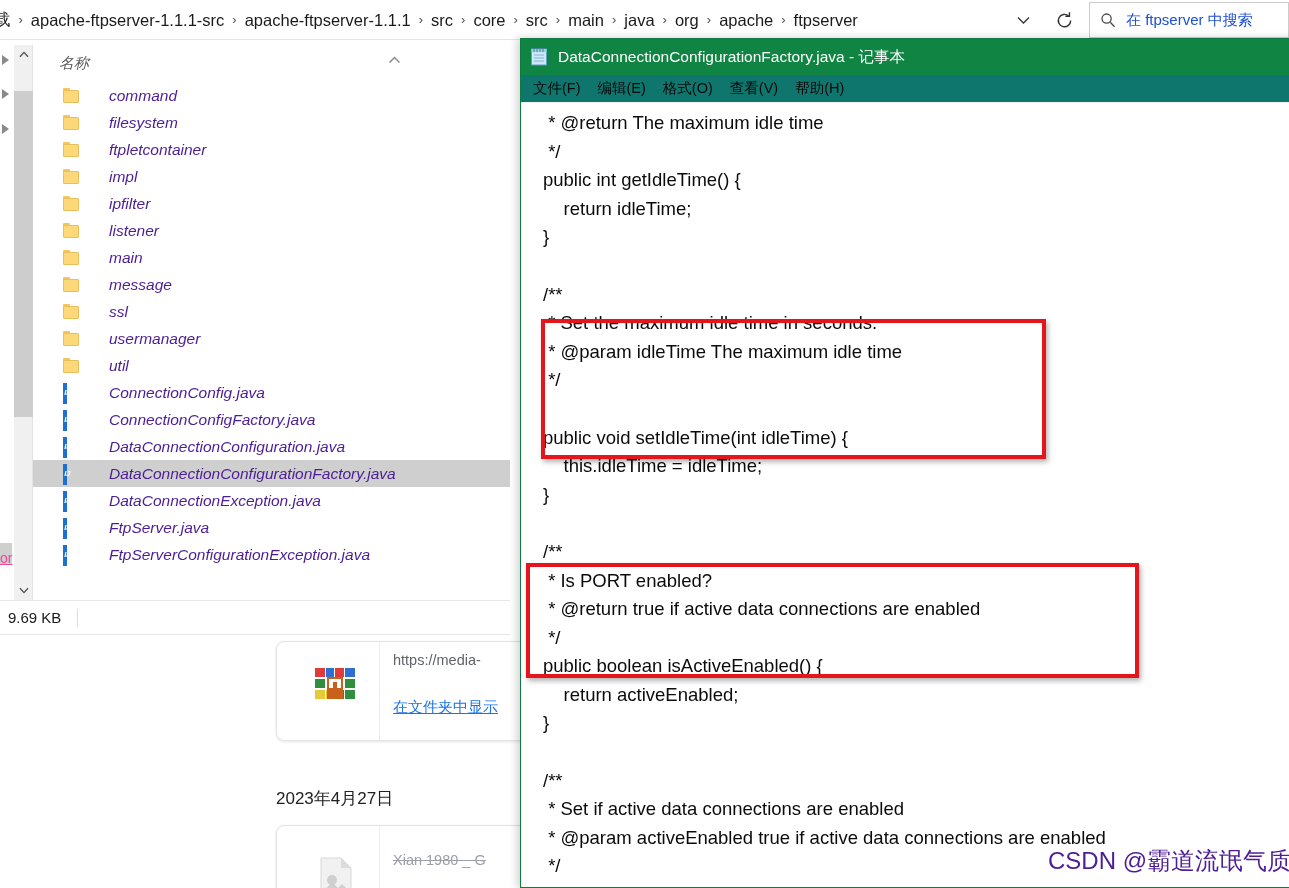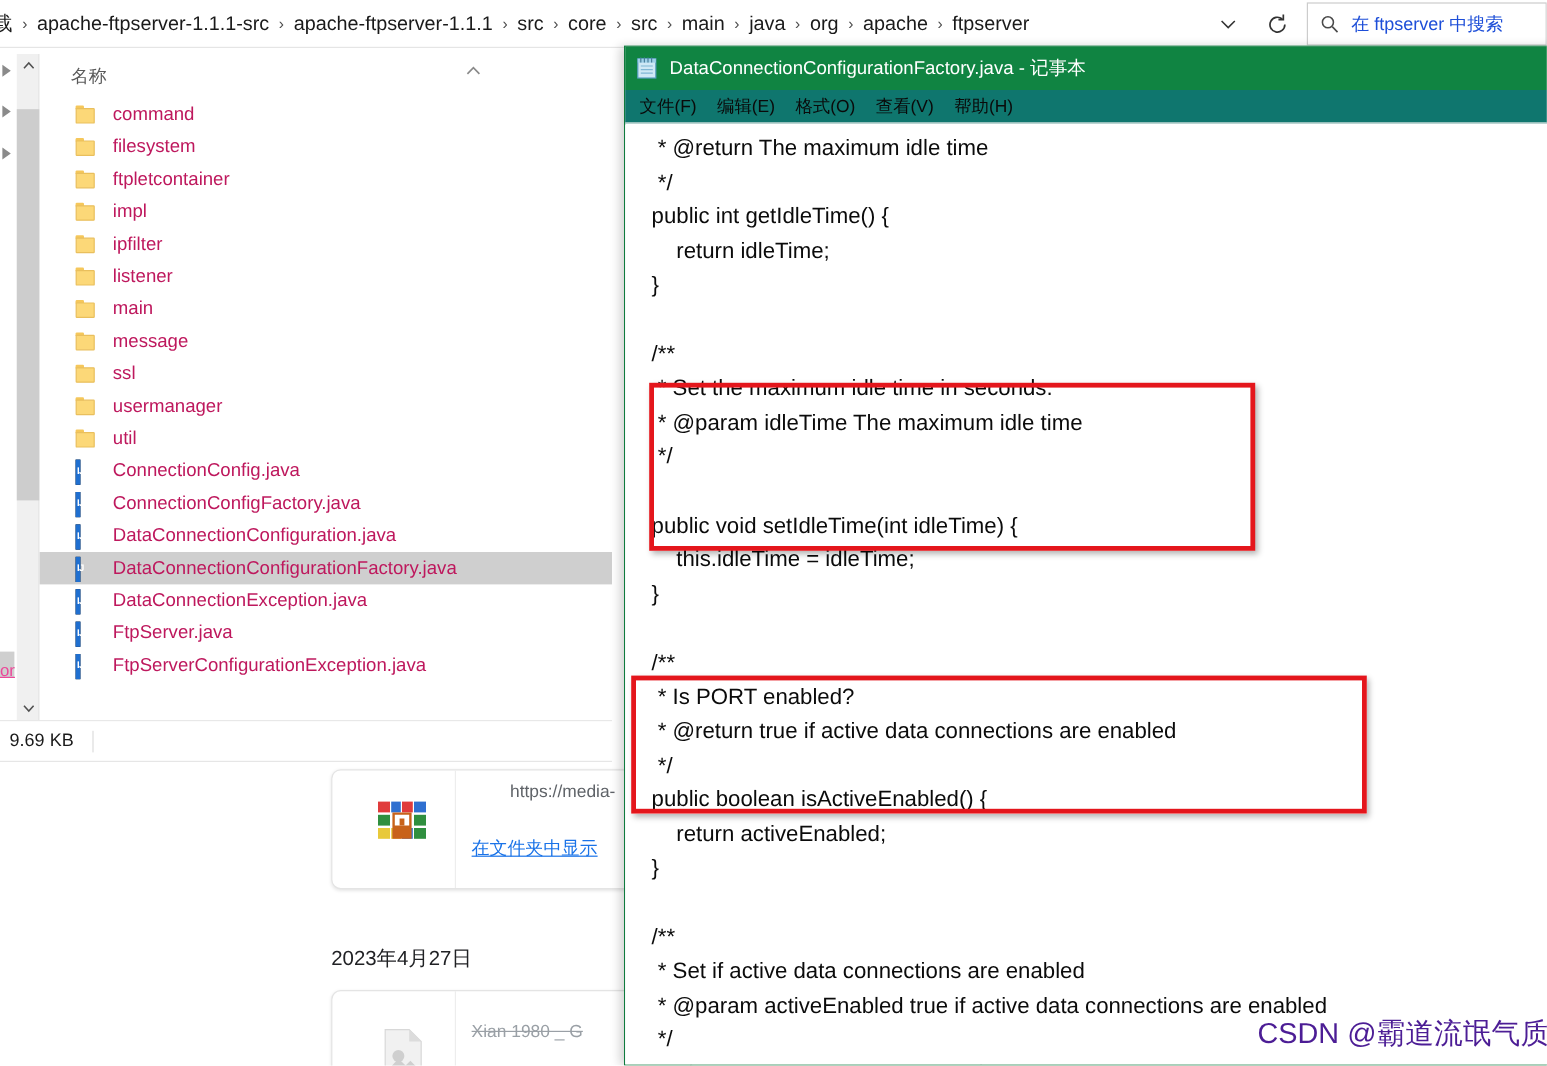--- a/index.html
+++ b/index.html
@@ -64,35 +64,35 @@
     display:flex; align-items:center; justify-content:center;
   }
   .vscroll .sb-up { top:0; }
   .vscroll .sb-down { bottom:0; }
   .vscroll .sb-thumb {
     position:absolute; left:0; top:46px; width:19px; height:326px;
     background:#cdcdcd;
   }
 
   
-  .filepane { position:absolute; left:33px; top:40px; width:477px; height:560px; background:#fff; }
+  .filepane { position:absolute; left:33px; top:40px; width:477px; height:560px; background:#fff;font-style:italic; }
   .col-head {
     position:absolute; left:0; top:6px; width:477px; height:34px;
     display:flex; align-items:center;
   }
   .col-head .col-name { margin-left:26px; font-size:15px; color:#5a5a5a; }
   .sort-caret { position:absolute; left:355px; top:4px; }
 
   .rows { position:absolute; left:0; top:42px; width:477px; }
   .frow {
     position:relative; height:27px; display:flex; align-items:center;
     padding-left:30px; white-space:nowrap;
   }
   .frow.sel { background:#cfcfcf; }
-  .frow .fname { font-size:15.5px; color:#be185d; margin-left:13px;text-align:right; }
+  .frow .fname { font-size:15.5px; color:#4c1d95; margin-left:28px;text-align:right; }
   .ficon { flex:0 0 auto; width:18px; height:16px; position:relative; }
 
   
   .folder-ic { width:18px; height:15px; position:relative; }
   .folder-ic .tab {
     position:absolute; left:0; top:0; width:7px; height:3px;
     background:#f5c75b; border-radius:1px 1px 0 0;
   }
   .folder-ic .body {
     position:absolute; left:0; top:2px; width:16px; height:13px;
@@ -129,21 +129,21 @@
   }
   .dl-card {
     position:absolute; background:#fff; border:1px solid #e4e4e4;
     border-radius:8px; box-shadow:0 1px 3px rgba(0,0,0,.10);
   }
   .dl-card.c1 { left:276px; top:6px; width:300px; height:100px; }
   .dl-card.c2 { left:276px; top:190px; width:300px; height:100px; }
   .dl-div { position:absolute; left:102px; top:0; bottom:0; width:1px; background:#ededed; }
   .dl-url {
     position:absolute; left:116px; top:10px; font-size:14.5px; color:#5f6368;
-    white-space:nowrap; overflow:hidden;margin-left:32px;
+    white-space:nowrap; overflow:hidden;
   }
   .dl-link {
     position:absolute; left:116px; top:56px; font-size:15px; color:#1a73e8;
     text-decoration:underline; white-space:nowrap;
   }
   .dl-title {
     position:absolute; left:116px; top:26px; font-size:14.5px; color:#9aa0a6;
     text-decoration:line-through; white-space:nowrap;
   }
   .dl-date {

